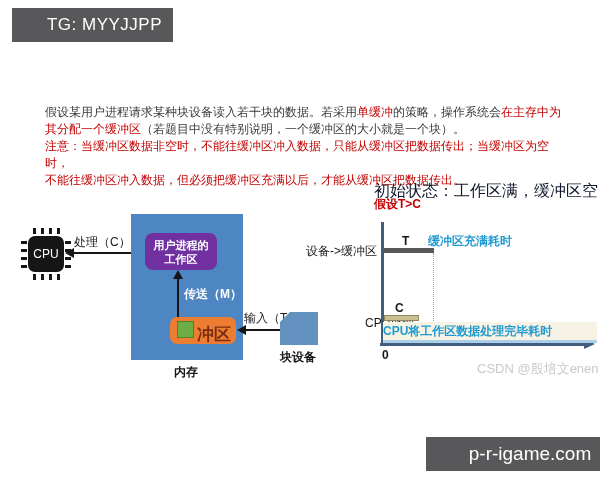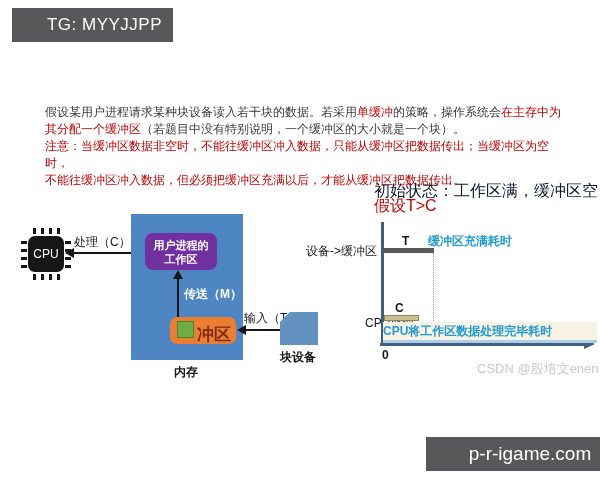--- a/index.html
+++ b/index.html
@@ -5,21 +5,21 @@
   html,body{margin:0;padding:0;background:#fff;}
   .canvas{position:relative;width:600px;height:480px;background:#ffffff;overflow:hidden;
           font-family:"Liberation Sans", sans-serif;}
   .abs{position:absolute;}
   .badge{background:var(--badge-bg);color:#fff;display:flex;align-items:center;justify-content:center;padding-left:24px;}
   .top-badge{left:12px;top:8px;width:137px;height:34px;font-size:17px;letter-spacing:.5px;}
   .bottom-badge{left:426px;top:437px;width:160px;height:34px;font-size:19px;}
   .intro{left:45px;top:104px;width:520px;font-size:12px;line-height:17px;color:#3a3a3a;}
   .red{color:var(--red);}
   .state-initial{left:374px;top:181px;font-size:16px;color:#0f172a;}
-  .state-assume{left:374px;top:196px;font-size:16px;font-weight:normal;}
+  .state-assume{left:374px;top:196px;font-size:12px;font-weight:bold;}
   
   .cpu-chip{left:21px;top:228px;width:50px;height:52px;}
   .chip-body{position:absolute;left:7px;top:8px;right:7px;bottom:8px;background:#161616;border-radius:7px;
              display:flex;align-items:center;justify-content:center;color:#fff;font-weight:normal;font-size:12px;}
   .pins{position:absolute;background:repeating-linear-gradient(90deg,#161616 0 3px,transparent 3px 8px);}
   .pins-t{left:12px;right:10px;top:0;height:6px;}
   .pins-b{left:12px;right:10px;bottom:0;height:6px;}
   .pins-l{top:12px;bottom:12px;left:0;width:6px;background:repeating-linear-gradient(0deg,#161616 0 3px,transparent 3px 8px);}
   .pins-r{top:12px;bottom:12px;right:0;width:6px;background:repeating-linear-gradient(0deg,#161616 0 3px,transparent 3px 8px);}
   

